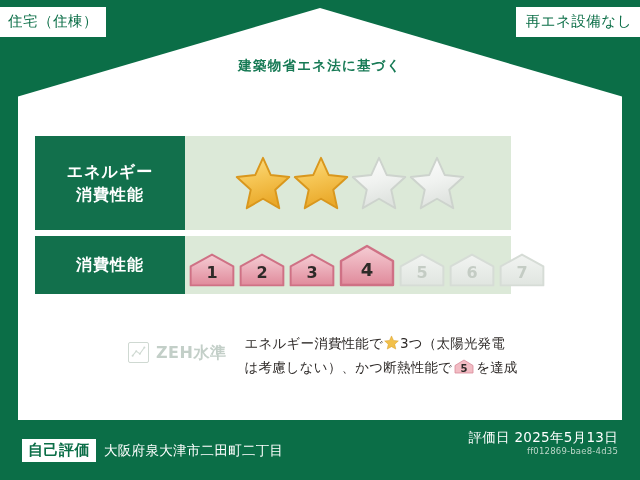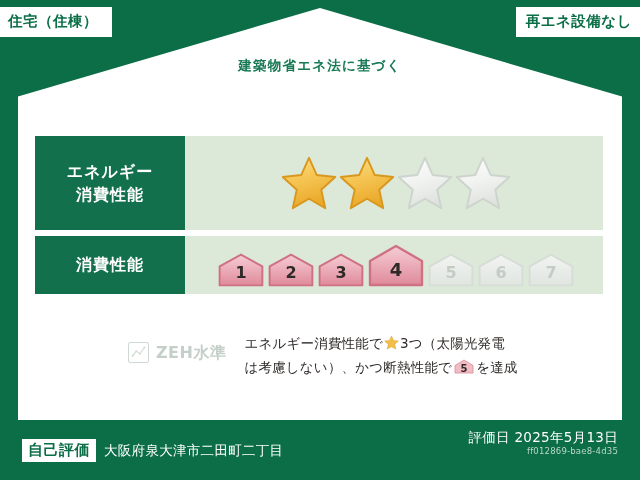--- a/index.html
+++ b/index.html
@@ -31,23 +31,23 @@
     clip-path: polygon(0% 21.5%, 50% 0%, 100% 21.5%, 100% 100%, 0% 100%);
   }
 
   
   .corner-tag {
     position: absolute;
     top: 7px;
     background: #ffffff;
     color: #0b6e47;
     font-size: 14.5px;
-    font-weight: bold;
+    font-weight: normal;
     line-height: 1;
-    padding: 7px 14px 8px 10px;
+    padding: 7px 8px 8px 10px;
     letter-spacing: 0.5px;
     white-space: nowrap;
   }
   .corner-tag.left  { left: 0px; padding-left: 8px; }
   .corner-tag.right { right: 0px; padding-right: 8px; margin-left: 36px; }
 
   
   .title-block {
     position: absolute;
     left: 0;
@@ -69,21 +69,21 @@
     letter-spacing: 1.5px;
     margin-top: 6px;
     line-height: 1.2;
   }
 
   
   .rows {
     position: absolute;
     left: 35px;
     top: 136px;
-    width: 568px;
+    width: 476px;
   }
   .rating-row {
     display: flex;
     align-items: stretch;
     background: #dce9d8;
     margin-bottom: 6px;
   }
   .row-label {
     flex: 0 0 150px;
     background: #12704c;

